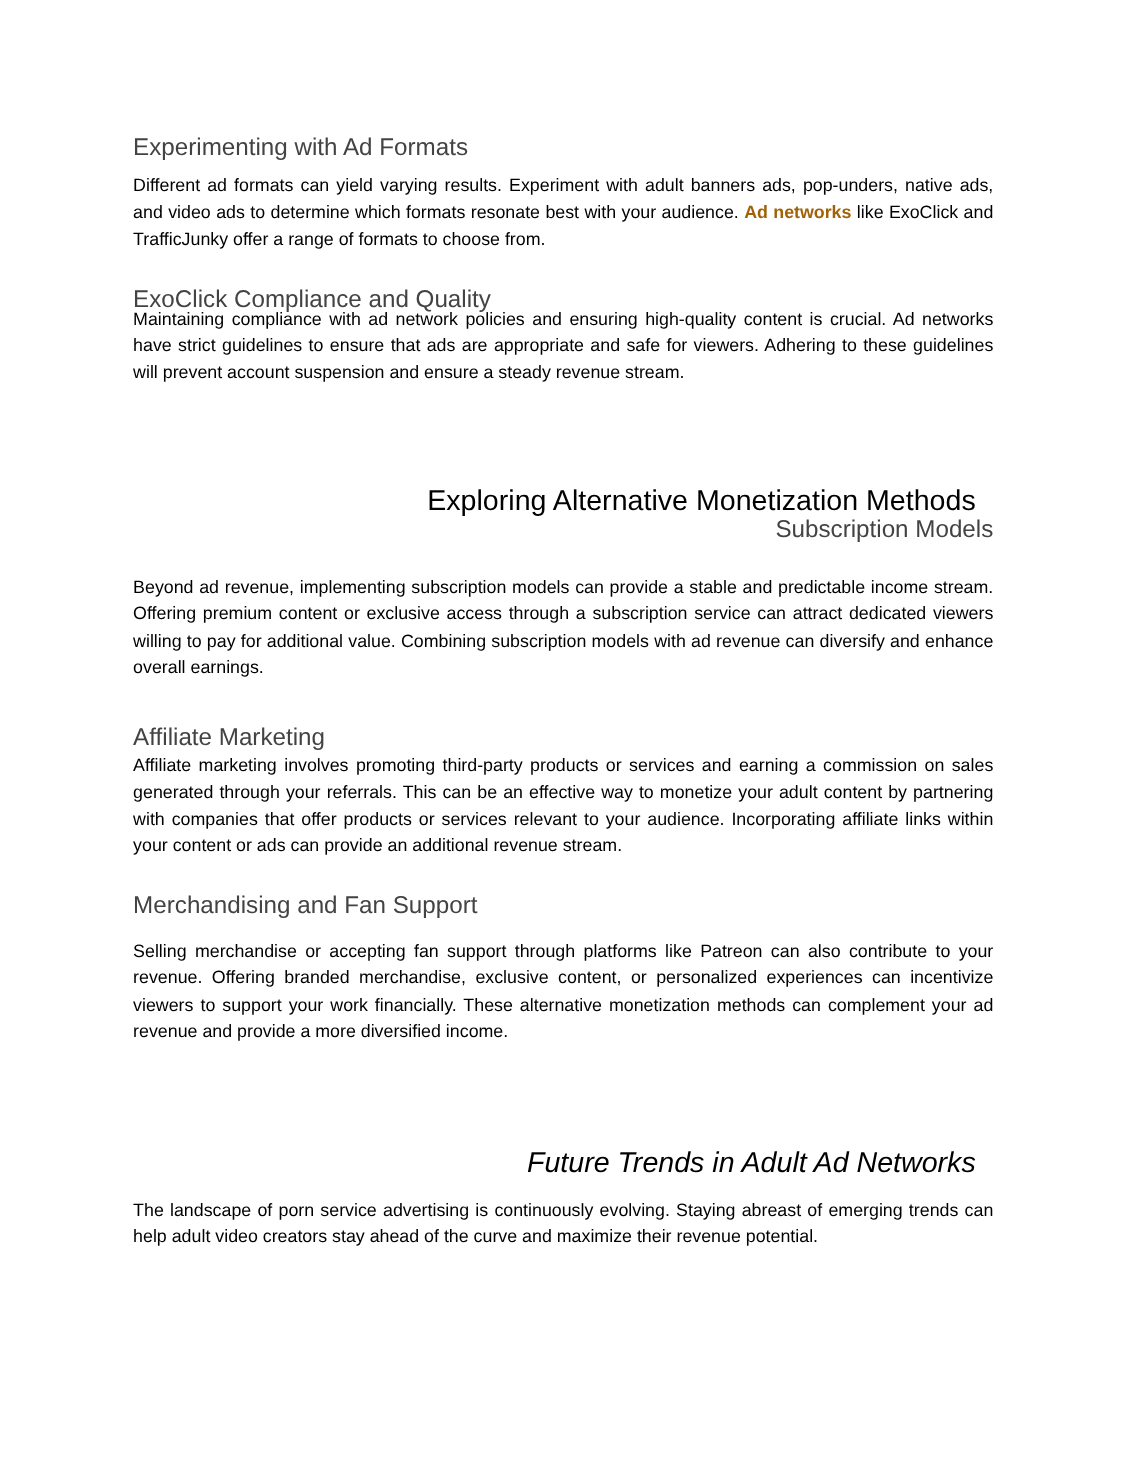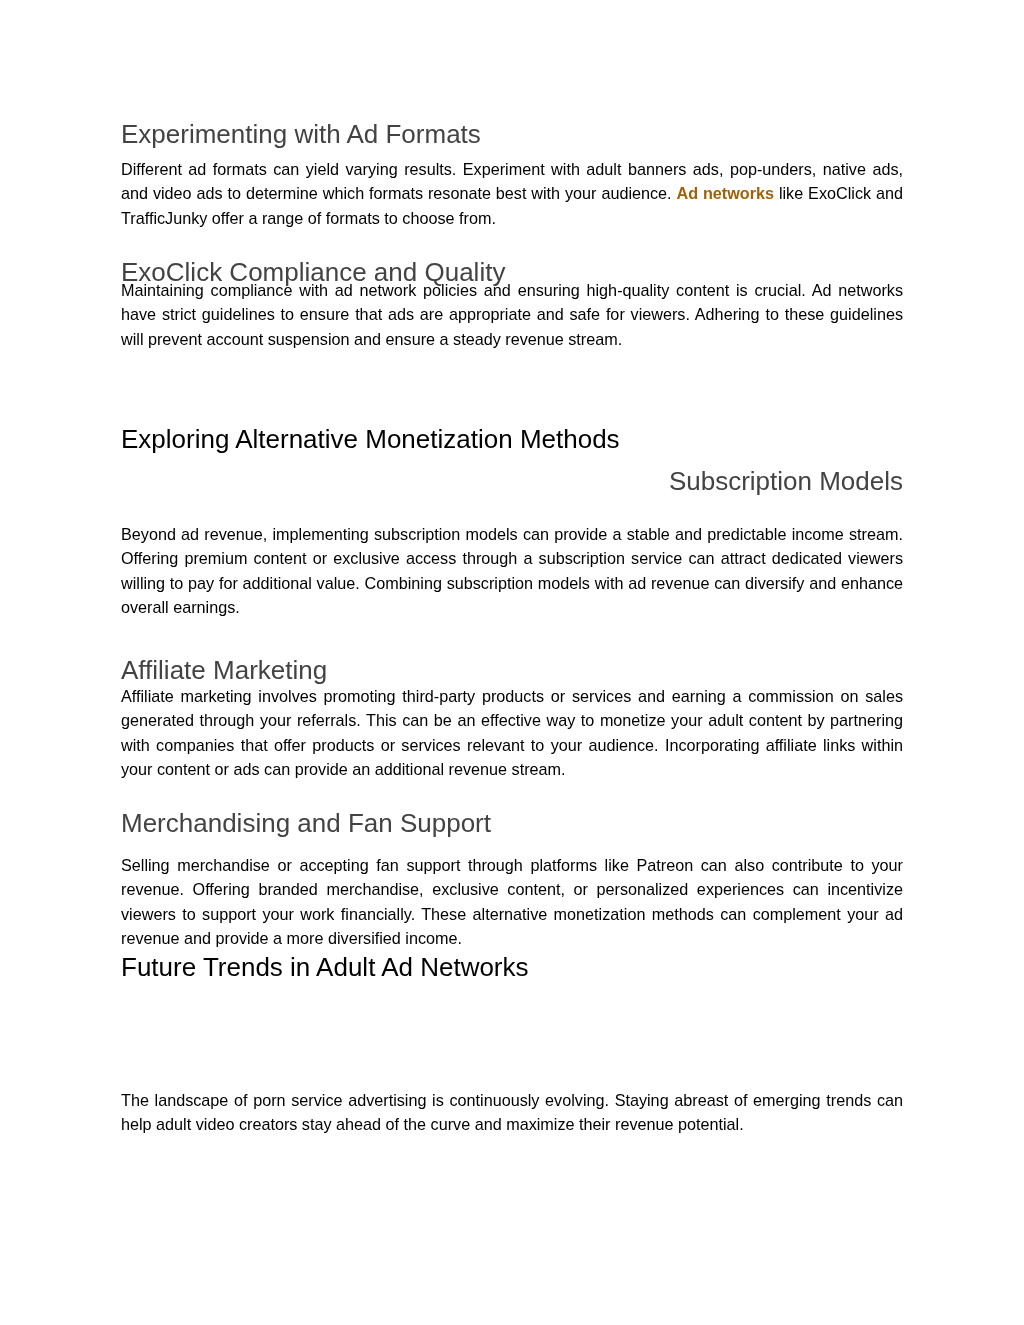--- a/index.html
+++ b/index.html
@@ -22,30 +22,31 @@
       width: 782px;
     }
     .block {
       position: absolute;
       left: 0;
       width: 782px;
     }
     h2.h-sub {
       margin: 0;
       font-weight: normal;
-      font-size: 26px;
+      font-size: 22px;
       color: #434343;
       line-height: 28px;
     }
     h1.h-main {
-      margin: 0;
+      margin: 16px;
       font-weight: normal;
       font-size: 26px;
       color: #000000;
       line-height: 34px;
+      text-align: right;
     }
     p.body {
       margin: 0;
       font-size: 16.2px;
       line-height: 24.3px;
       text-align: justify;
       color: #000000;
     }
     a.link {
       color: #a16207;
@@ -90,20 +91,20 @@
     <p class="body">Affiliate marketing involves promoting third-party products or services and earning a commission on sales generated through your referrals. This can be an effective way to monetize your adult content by partnering with companies that offer products or services relevant to your audience. Incorporating affiliate links within your content or ads can provide an additional revenue stream.</p>
   </div>
 
   <div class="block" style="top:809px;">
     <h2 class="h-sub">Merchandising and Fan Support</h2>
   </div>
   <div class="block" style="top:853px;">
     <p class="body">Selling merchandise or accepting fan support through platforms like Patreon can also contribute to your revenue. Offering branded merchandise, exclusive content, or personalized experiences can incentivize viewers to support your work financially. These alternative monetization methods can complement your ad revenue and provide a more diversified income.</p>
   </div>
 
-  <div class="block" style="top:950px;">
+  <div class="block" style="top:1023px;font-style:italic;">
     <h1 class="h-main">Future Trends in Adult Ad Networks</h1>
   </div>
   <div class="block" style="top:1088px;">
     <p class="body">The landscape of porn service advertising is continuously evolving. Staying abreast of emerging trends can help adult video creators stay ahead of the curve and maximize their revenue potential.</p>
   </div>
 
 </div>
 
 </body></html>

